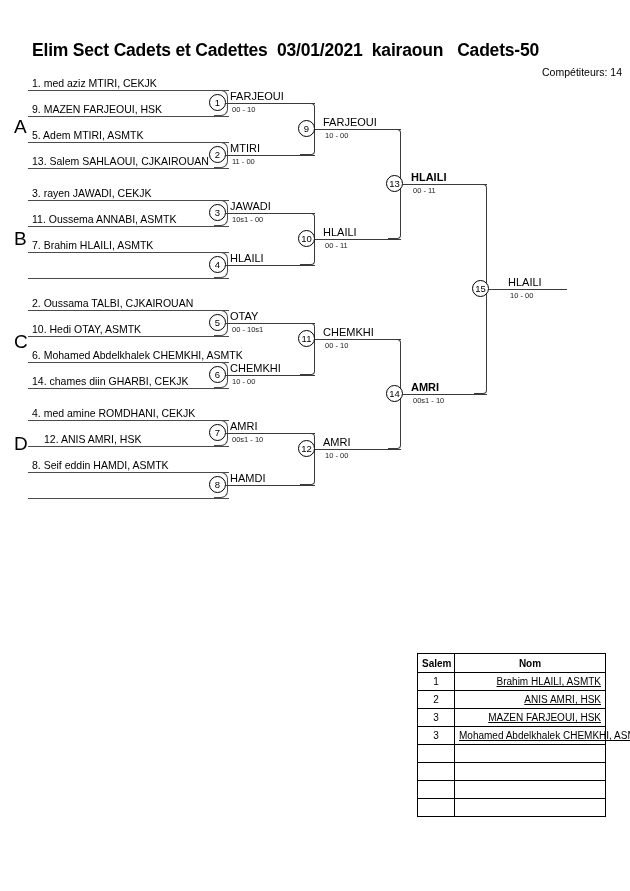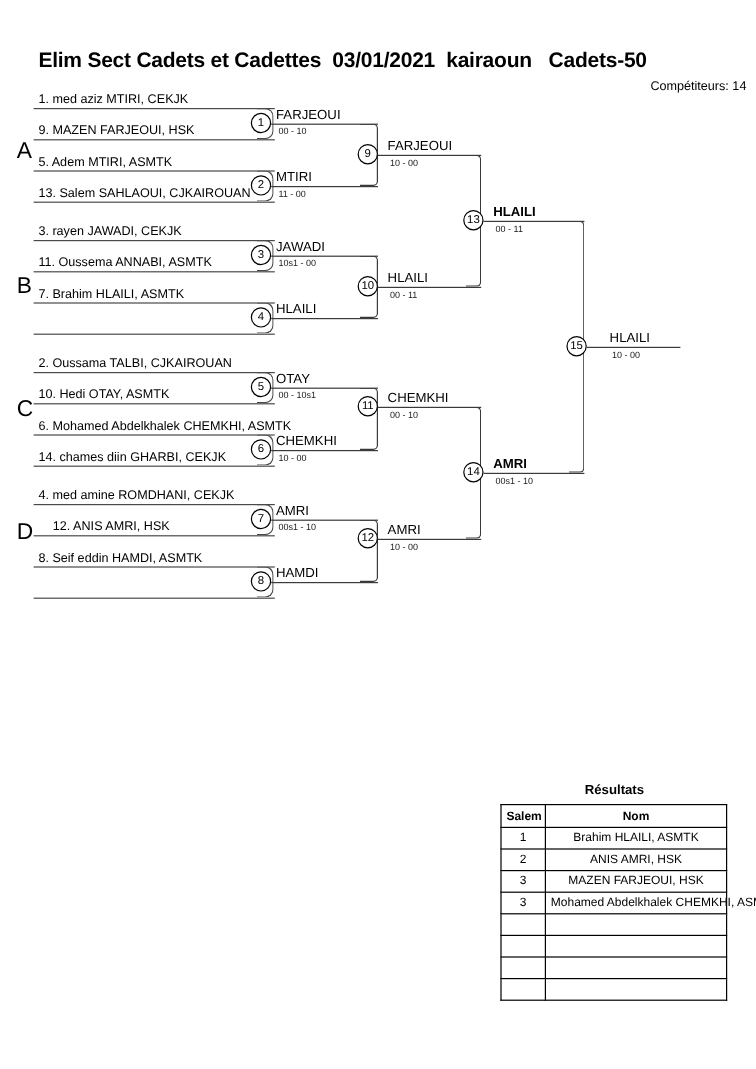--- a/index.html
+++ b/index.html
@@ -158,21 +158,22 @@
     font-weight: bold;
     text-align: center;
     height: 18px;
   }
   #results-table col.c-place { width: 37px; }
   #results-table col.c-nom   { width: 151px; }
   #results-table td.place {
     text-align: center;
   }
   #results-table td.nom {
-    text-align: center;
+    text-align: right;
+    text-decoration: underline;
   }
 </style>
 </head>
 <body>
 
 <div id="header-title">Elim Sect Cadets et Cadettes  03/01/2021  kairaoun   Cadets-50</div>
 <div id="competitors-count">Compétiteurs: 14</div>
 
 <div id="bracket">
 
@@ -326,21 +327,20 @@
 
   <div class="match-node" style="left:472px; top:280px;">15</div>
 
   <div class="hline" style="left:489px; top:289px; width:78px;"></div>
   <div class="winner-name" style="left:508px; top:277px;">HLAILI</div>
   <div class="winner-score" style="left:510px; top:292px;">10 - 00</div>
 
 </div>
 
 <div id="results-wrap">
-  <div id="results-title">Résultats</div>
   <table id="results-table">
     <colgroup>
       <col class="c-place">
       <col class="c-nom">
     </colgroup>
     <thead>
       <tr>
         <th>Salem</th>
         <th>Nom</th>
       </tr>

